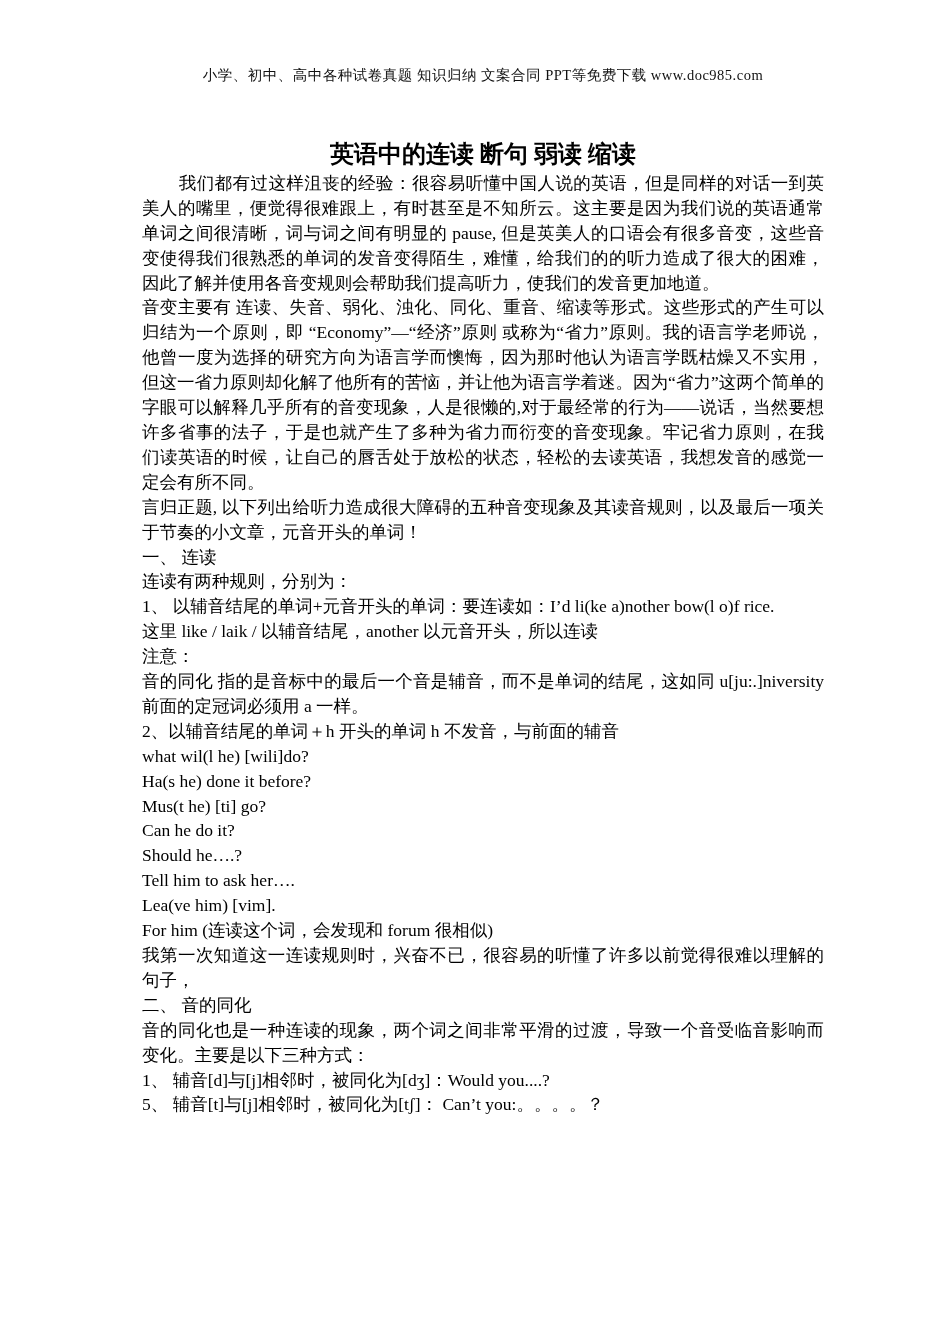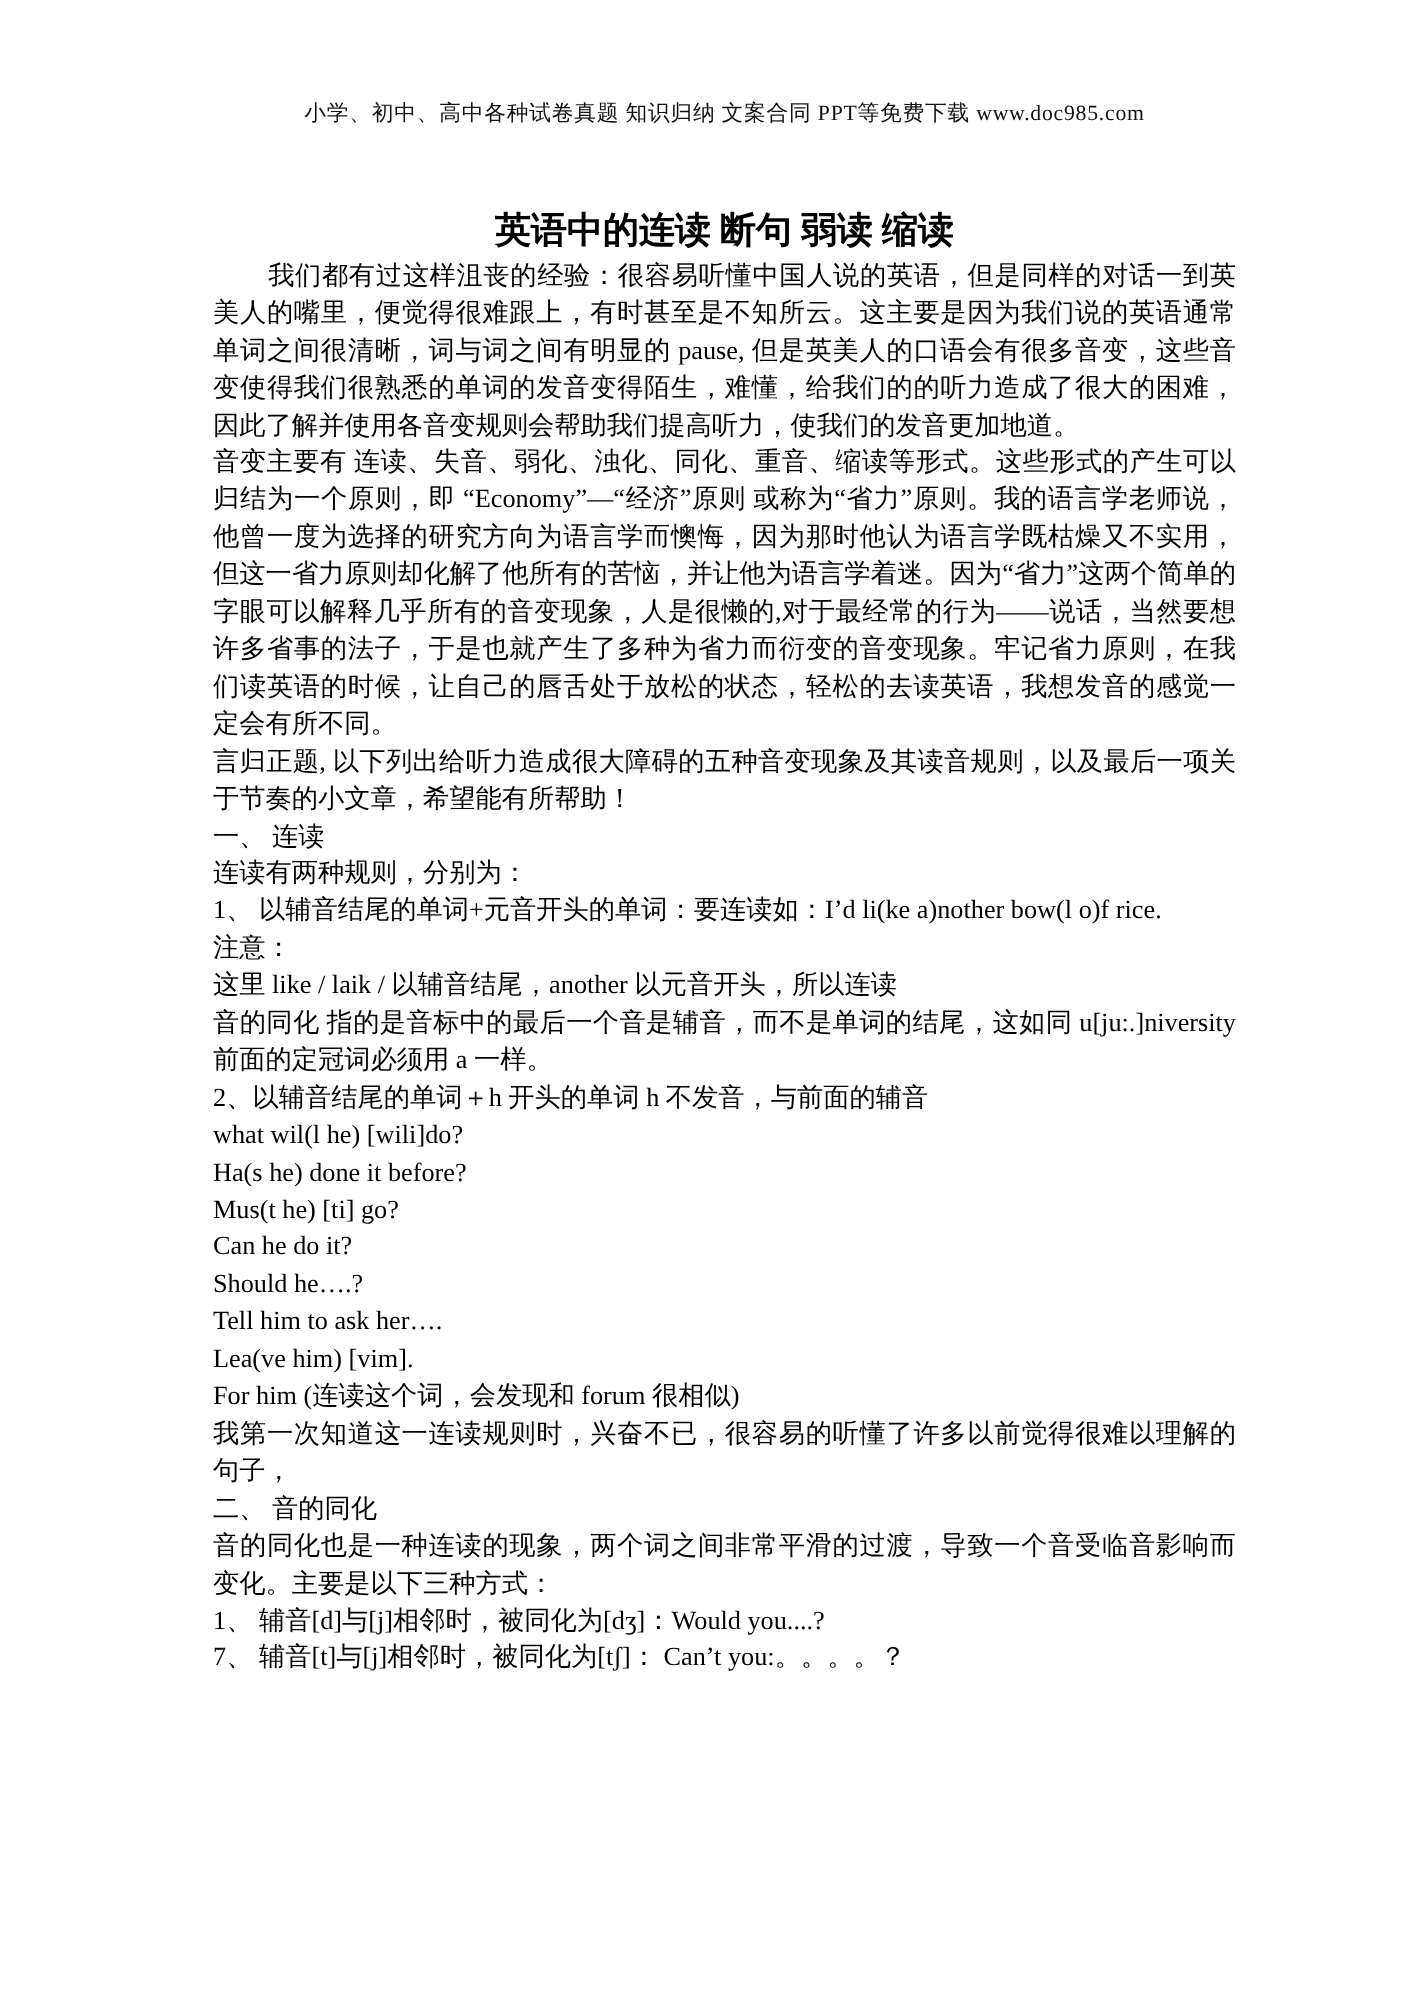--- a/index.html
+++ b/index.html
@@ -24,36 +24,36 @@
 </head>
 <body>
 
 <div class="page">
   <div class="header">小学、初中、高中各种试卷真题 知识归纳 文案合同 PPT等免费下载  www.doc985.com</div>
   <div class="content">
     <p class="doc-title">英语中的连读 断句 弱读 缩读</p>
     <div id="lines-container">
         <p class="line indent">我们都有过这样沮丧的经验：很容易听懂中国人说的英语，但是同样的对话一到英美人的嘴里，便觉得很难跟上，有时甚至是不知所云。这主要是因为我们说的英语通常单词之间很清晰，词与词之间有明显的 pause, 但是英美人的口语会有很多音变，这些音变使得我们很熟悉的单词的发音变得陌生，难懂，给我们的的听力造成了很大的困难，因此了解并使用各音变规则会帮助我们提高听力，使我们的发音更加地道。</p>
         <p class="line">音变主要有 连读、失音、弱化、浊化、同化、重音、缩读等形式。这些形式的产生可以归结为一个原则，即 “Economy”—“经济”原则 或称为“省力”原则。我的语言学老师说，他曾一度为选择的研究方向为语言学而懊悔，因为那时他认为语言学既枯燥又不实用，但这一省力原则却化解了他所有的苦恼，并让他为语言学着迷。因为“省力”这两个简单的字眼可以解释几乎所有的音变现象，人是很懒的,对于最经常的行为——说话，当然要想许多省事的法子，于是也就产生了多种为省力而衍变的音变现象。牢记省力原则，在我们读英语的时候，让自己的唇舌处于放松的状态，轻松的去读英语，我想发音的感觉一定会有所不同。</p>
-        <p class="line">言归正题, 以下列出给听力造成很大障碍的五种音变现象及其读音规则，以及最后一项关于节奏的小文章，希望能有所帮助！</p>
+        <p class="line">言归正题, 以下列出给听力造成很大障碍的五种音变现象及其读音规则，以及最后一项关于节奏的小文章，元音开头的单词！</p>
         <p class="line">一、 连读</p>
         <p class="line">连读有两种规则，分别为：</p>
         <p class="line">1、 以辅音结尾的单词+元音开头的单词：要连读如：I’d li(ke a)nother bow(l o)f rice.</p>
+        <p class="line">这里 like / laik / 以辅音结尾，another 以元音开头，所以连读</p>
         <p class="line">注意：</p>
-        <p class="line">这里 like / laik / 以辅音结尾，another 以元音开头，所以连读</p>
         <p class="line">音的同化 指的是音标中的最后一个音是辅音，而不是单词的结尾，这如同 u[ju:.]niversity 前面的定冠词必须用 a 一样。</p>
         <p class="line">2、以辅音结尾的单词＋h 开头的单词 h 不发音，与前面的辅音</p>
         <p class="line">what wil(l he) [wili]do?</p>
         <p class="line">Ha(s he) done it before?</p>
         <p class="line">Mus(t he) [ti] go?</p>
         <p class="line">Can he do it?</p>
         <p class="line">Should he….?</p>
         <p class="line">Tell him to ask her….</p>
         <p class="line">Lea(ve him) [vim].</p>
         <p class="line">For him (连读这个词，会发现和 forum 很相似)</p>
         <p class="line">我第一次知道这一连读规则时，兴奋不已，很容易的听懂了许多以前觉得很难以理解的句子，</p>
         <p class="line">二、 音的同化</p>
         <p class="line">音的同化也是一种连读的现象，两个词之间非常平滑的过渡，导致一个音受临音影响而变化。主要是以下三种方式：</p>
         <p class="line">1、 辅音[d]与[j]相邻时，被同化为[dʒ]：Would you....?</p>
-        <p class="line">7、 辅音[t]与[j]相邻时，被同化为[tʃ]：  Can’t you:。。。。？</p>
+        <p class="line">5、 辅音[t]与[j]相邻时，被同化为[tʃ]：  Can’t you:。。。。？</p>
       </div>
   </div>
 </div>
 
 </body></html>

